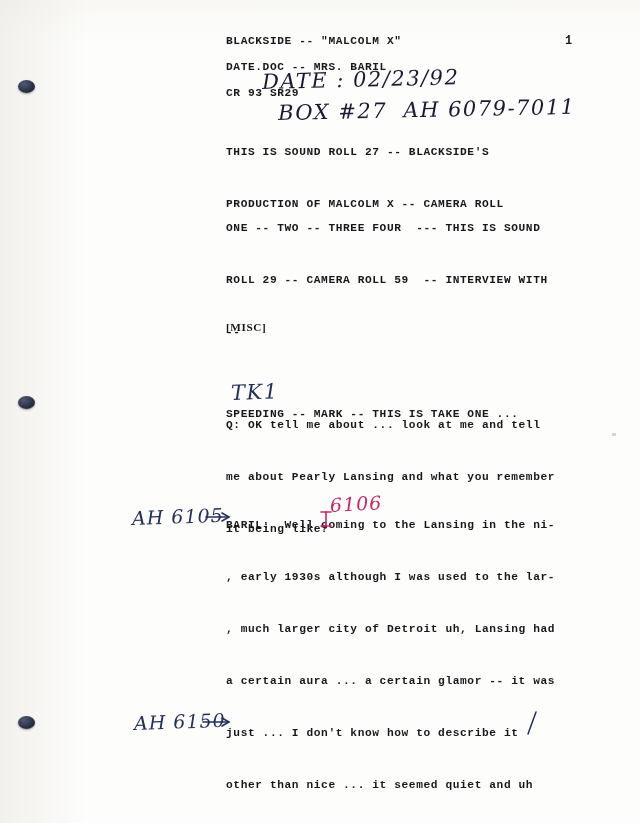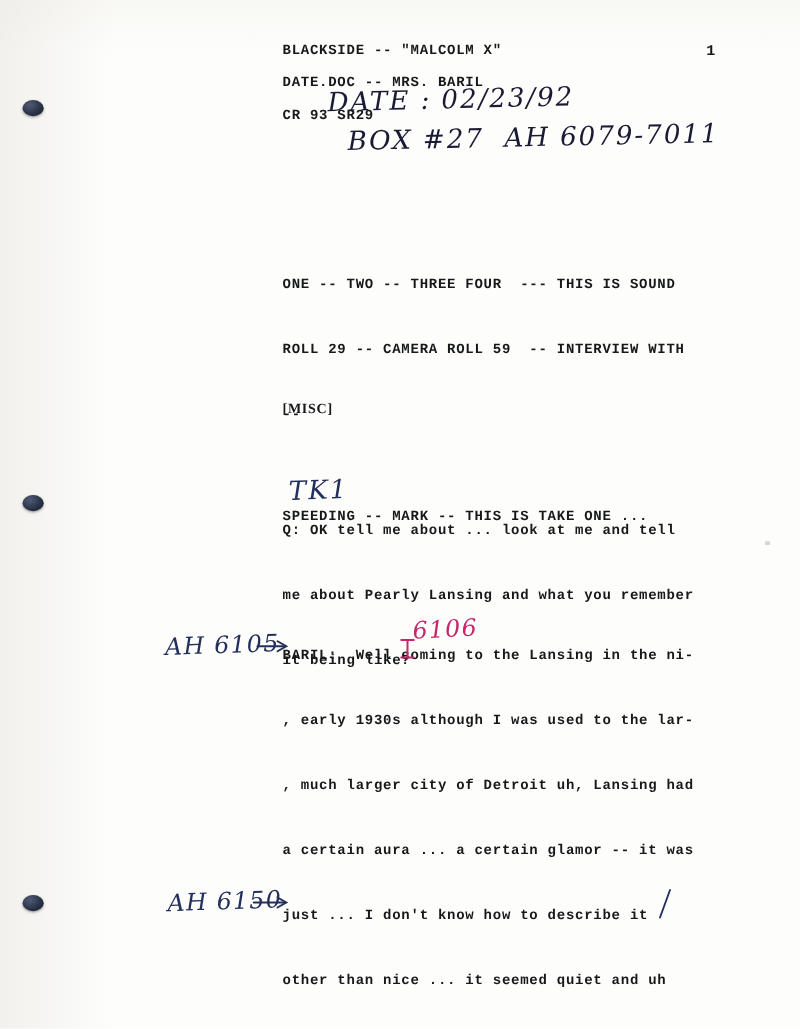--- a/index.html
+++ b/index.html
@@ -156,20 +156,23 @@
   <div class="punch" id="punch-3"></div>
 
   <div class="tick" id="tick-right"></div>
 
   <div class="typed" id="header-block"><span>BLACKSIDE -- "MALCOLM X"</span>
 <span>DATE.DOC -- MRS. BARIL</span>
 <span>CR 93 SR29</span></div>
 
   <div class="typed" id="page-number">1</div>
 
+  <div class="typed" id="para-1">THIS IS SOUND ROLL 27 -- BLACKSIDE'S
+
+PRODUCTION OF MALCOLM X -- CAMERA ROLL</div>
   <div class="typed" id="para-2">ONE -- TWO -- THREE FOUR  --- THIS IS SOUND
 
 ROLL 29 -- CAMERA ROLL 59  -- INTERVIEW WITH
 
 --</div>
   <div class="typed" id="para-3">[MISC]</div>
   <div class="typed" id="para-4">SPEEDING -- MARK -- THIS IS TAKE ONE ...</div>
   <div class="typed" id="para-5">Q: OK tell me about ... look at me and tell
 
 me about Pearly Lansing and what you remember

